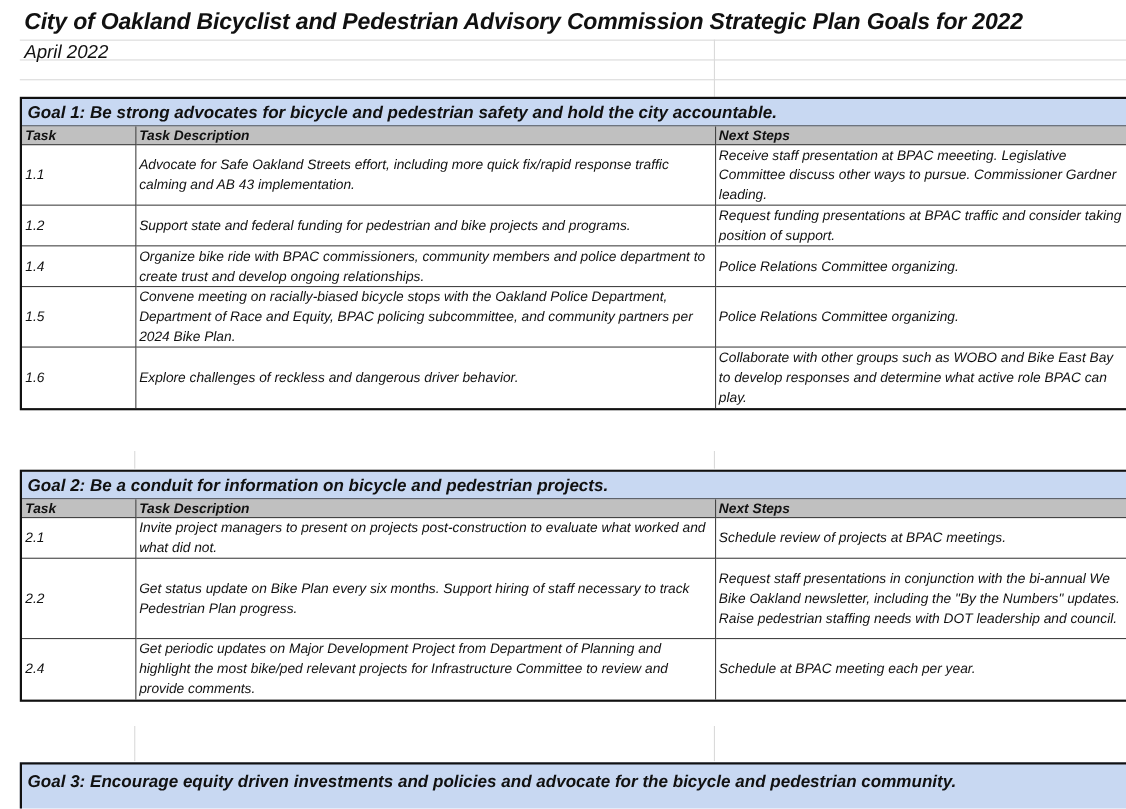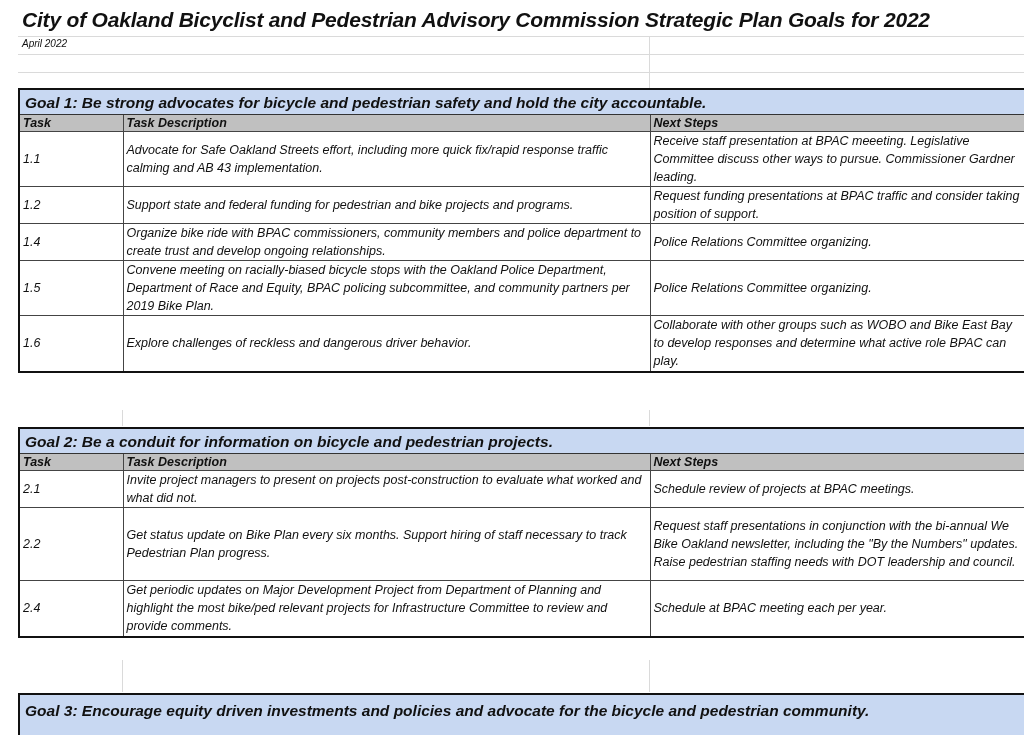--- a/index.html
+++ b/index.html
@@ -2,21 +2,21 @@
 <html><head>
 <meta charset="utf-8">
 <style>
   html, body { margin: 0; padding: 0; background: #ffffff; }
   body { width: 1024px; height: 735px; overflow: hidden; position: relative;
          font-family: "Liberation Sans", sans-serif; color: #111; }
   .sheet { position: absolute; left: 12px; top: 0; width: 1024px; height: 735px; font-style: italic; }
   .gridline-h { position: absolute; left: 6px; width: 1012px; height: 1px; background: #dadada; }
   .gridline-v { position: absolute; width: 1px; background: #dadada; }
   .title { position: absolute; left: 10px; top: 8px; font-size: 21px; font-weight: bold; letter-spacing: -0.2px; }
-  .subtitle { position: absolute; left: 10px; top: 38px; font-size: 10px; }
+  .subtitle { position: absolute; left: 10px; top: 38px; font-size: 17px; }
   .goal-block { position: absolute; left: 6px; width: 1012px; border: 2px solid #111; box-sizing: border-box; }
   .goal-header { background: #c8d8f2; border-bottom: 1px solid #333; font-weight: bold; font-size: 15.5px;
                  padding: 0 5px; height: 24px; line-height: 26px; white-space: nowrap; }
   table { border-collapse: collapse; width: 100%; table-layout: fixed; }
   th { background: #c0c0c0; font-size: 12.5px; font-weight: bold; text-align: left; padding: 0 3px;
        height: 16px; line-height: 16px; border-right: 1px solid #444; border-bottom: 1px solid #444; }
   th.next { text-align: left; border-right: none; }
   td { font-size: 12.5px; line-height: 18px; padding: 0 3px; vertical-align: middle;
        border-right: 1px solid #444; border-bottom: 1px solid #444; }
   td:last-child { border-right: none; }
@@ -68,21 +68,21 @@
         <td>Support state and federal funding for pedestrian and bike projects and programs.</td>
         <td>Request funding presentations at BPAC traffic and consider taking position of support.</td>
       </tr>
       <tr style="height:37px">
         <td>1.4</td>
         <td>Organize bike ride with BPAC commissioners, community members and police department to create trust and develop ongoing relationships.</td>
         <td>Police Relations Committee organizing.</td>
       </tr>
       <tr style="height:55px">
         <td>1.5</td>
-        <td>Convene meeting on racially-biased bicycle stops with the Oakland Police Department, Department of Race and Equity, BPAC policing subcommittee, and community partners per 2019 Bike Plan.</td>
+        <td>Convene meeting on racially-biased bicycle stops with the Oakland Police Department, Department of Race and Equity, BPAC policing subcommittee, and community partners per 2024 Bike Plan.</td>
         <td>Police Relations Committee organizing.</td>
       </tr>
       <tr style="height:55px">
         <td>1.6</td>
         <td>Explore challenges of reckless and dangerous driver behavior.</td>
         <td>Collaborate with other groups such as WOBO and Bike East Bay to develop responses and determine what active role BPAC can play.</td>
       </tr>
     </tbody>
       </table>
   </div>

